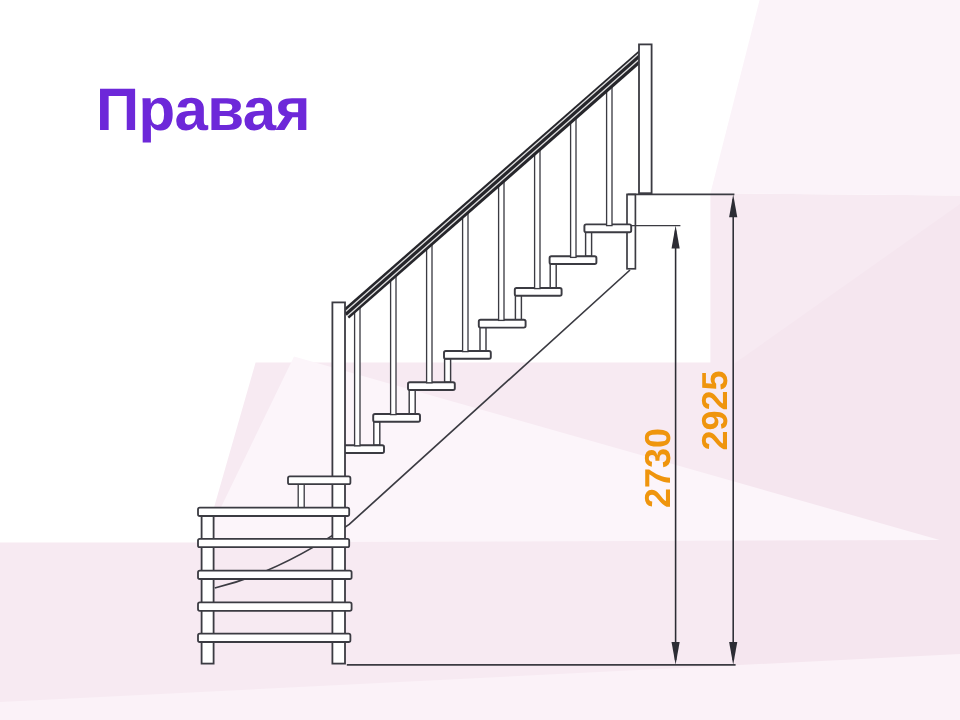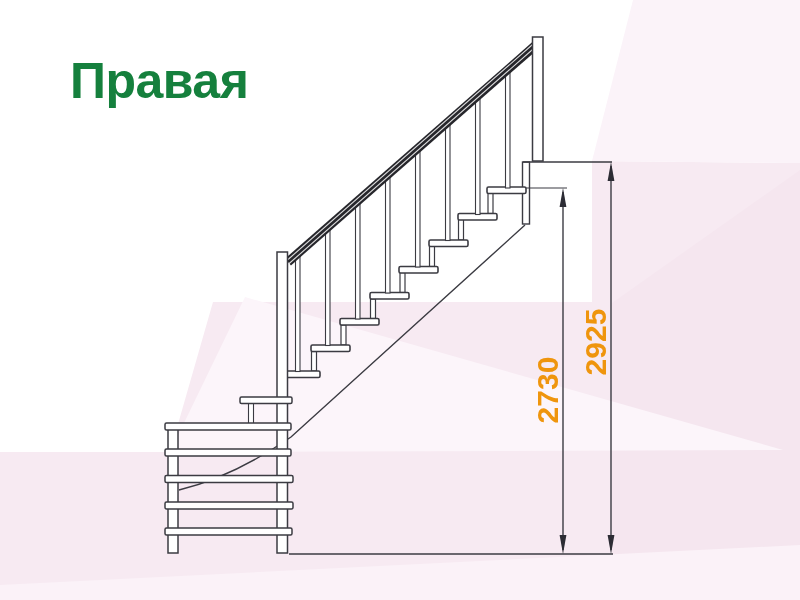--- a/index.html
+++ b/index.html
@@ -8,25 +8,25 @@
     width: 800px;
     height: 600px;
     background: #ffffff;
     overflow: hidden;
     font-family: "Liberation Sans", sans-serif;
   }
   .page-title {
     position: absolute;
     left: 64px;
     top: 50px;
-    margin: 6px;
+    margin: 16px;
     font-size: 50px;
     font-weight: 700;
     line-height: 1;
-    color: #15803d;
+    color: #6d28d9;
     letter-spacing: -0.5px;
   }
   svg.drawing {
     position: absolute;
     inset: 0;
   }
   .dim-label {
     font-family: "Liberation Sans", sans-serif;
     font-size: 30px;
     font-weight: 700;

